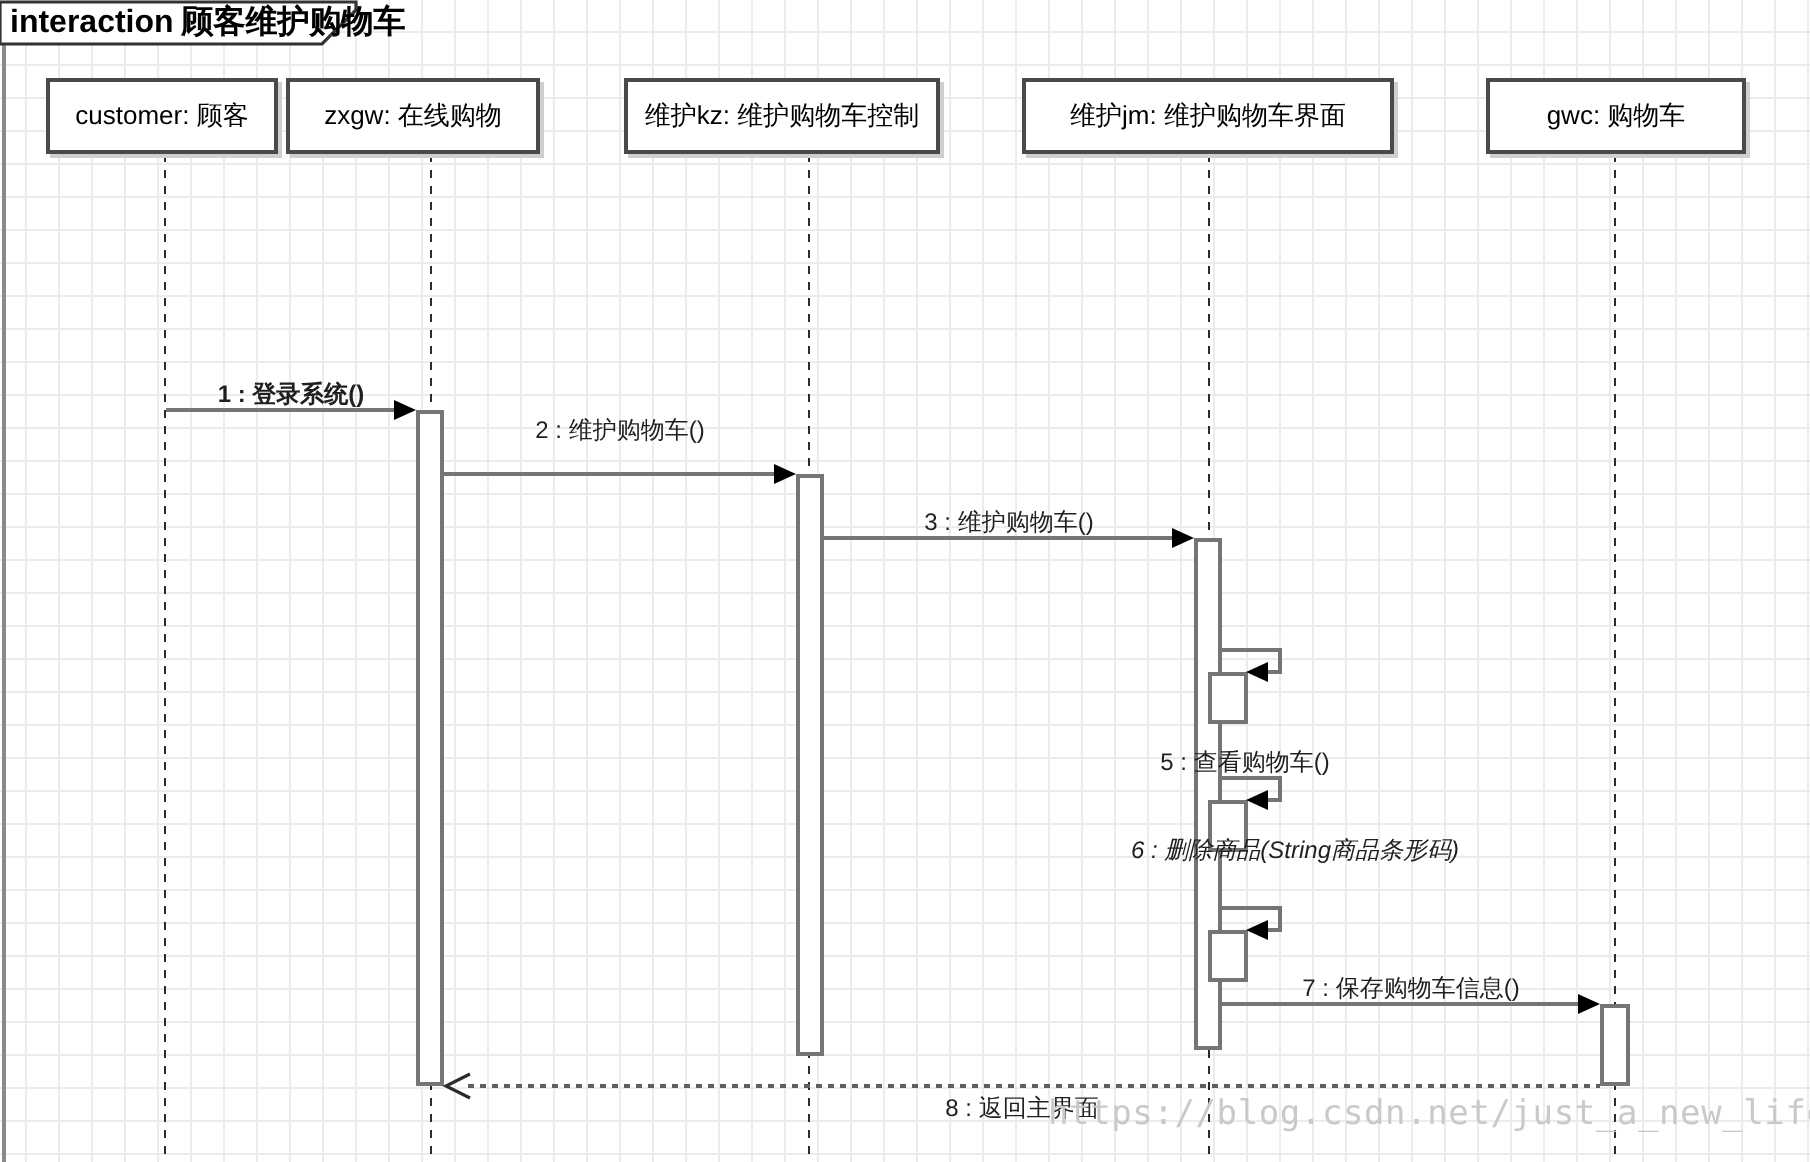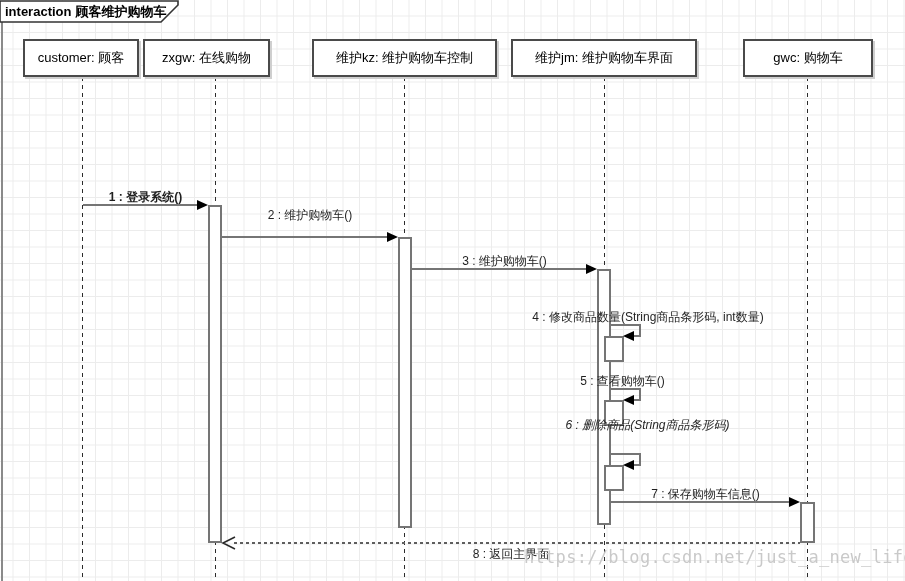--- a/index.html
+++ b/index.html
@@ -14,21 +14,21 @@
       linear-gradient(#ececec 1px, transparent 1px),
       linear-gradient(90deg, #ececec 1px, transparent 1px);
     background-size:16.5px 16.5px;
     background-position:-4px -1px;
   }
   .abs{position:absolute;}
   .frame-left-border{left:1px;top:22px;width:2px;height:559px;background:#8a8a8a;}
   .frame-tab-shape{left:0;top:0;}
   .frame-tab-label{
     left:5px;top:2px;width:170px;height:19px;
-    font-size:13px;font-weight:bold;color:#000;white-space:nowrap;
+    font-size:16px;font-weight:bold;color:#000;white-space:nowrap;
     display:flex;align-items:center;gap:4px;
   }
   .head-box{
     top:39px;height:38px;background:#fff;border:2px solid #4a4a4a;
     box-shadow:2px 2px 0 #cfcfcf;box-sizing:border-box;
     display:flex;align-items:center;justify-content:center;
     font-size:13px;font-weight:normal;color:#000;white-space:nowrap;
   }
   .lifeline{
     top:77px;height:504px;width:1px;
@@ -79,21 +79,21 @@
   <div class="abs lifeline" style="left:404px;"></div>
   <div class="abs lifeline" style="left:604px;"></div>
   <div class="abs lifeline" style="left:807px;"></div>
 
   <div class="abs head-box" style="left:23px;width:116px;">
       <span>customer: 顾客</span>
     </div>
   <div class="abs head-box" style="left:143px;width:127px;">
       <span>zxgw: 在线购物</span>
     </div>
-  <div class="abs head-box" style="left:312px;width:185px;">
+  <div class="abs head-box" style="left:312px;width:158px;">
       <span>维护kz: 维护购物车控制</span>
     </div>
   <div class="abs head-box" style="left:511px;width:186px;">
       <span>维护jm: 维护购物车界面</span>
     </div>
   <div class="abs head-box" style="left:743px;width:130px;">
       <span>gwc: 购物车</span>
     </div>
 
   <div class="abs activation" style="left:208px;top:205px;width:14px;height:338px;"></div>
@@ -109,21 +109,20 @@
   <div class="abs arrow-right" style="left:197px;top:200px;"></div>
 
   <div class="abs msg-label" style="left:222px;top:207px;width:176px;">2 : 维护购物车()</div>
   <div class="abs msg-line" style="left:222px;top:236px;width:166px;"></div>
   <div class="abs arrow-right" style="left:387px;top:232px;"></div>
 
   <div class="abs msg-label" style="left:412px;top:253px;width:185px;">3 : 维护购物车()</div>
   <div class="abs msg-line" style="left:412px;top:268px;width:175px;"></div>
   <div class="abs arrow-right" style="left:586px;top:264px;"></div>
 
-  <div class="abs msg-label" style="left:522px;top:309px;width:252px;">4 : 修改商品数量(String商品条形码, int数量)</div>
   <div class="abs msg-line" style="left:611px;top:324px;width:30px;"></div>
   <div class="abs vseg" style="left:639px;top:324px;height:13px;"></div>
   <div class="abs msg-line" style="left:633px;top:335px;width:8px;"></div>
   <div class="abs arrow-left" style="left:623px;top:331px;"></div>
 
   <div class="abs msg-label" style="left:550px;top:373px;width:145px;">5 : 查看购物车()</div>
   <div class="abs msg-line" style="left:611px;top:388px;width:30px;"></div>
   <div class="abs vseg" style="left:639px;top:388px;height:13px;"></div>
   <div class="abs msg-line" style="left:633px;top:399px;width:8px;"></div>
   <div class="abs arrow-left" style="left:623px;top:395px;"></div>

